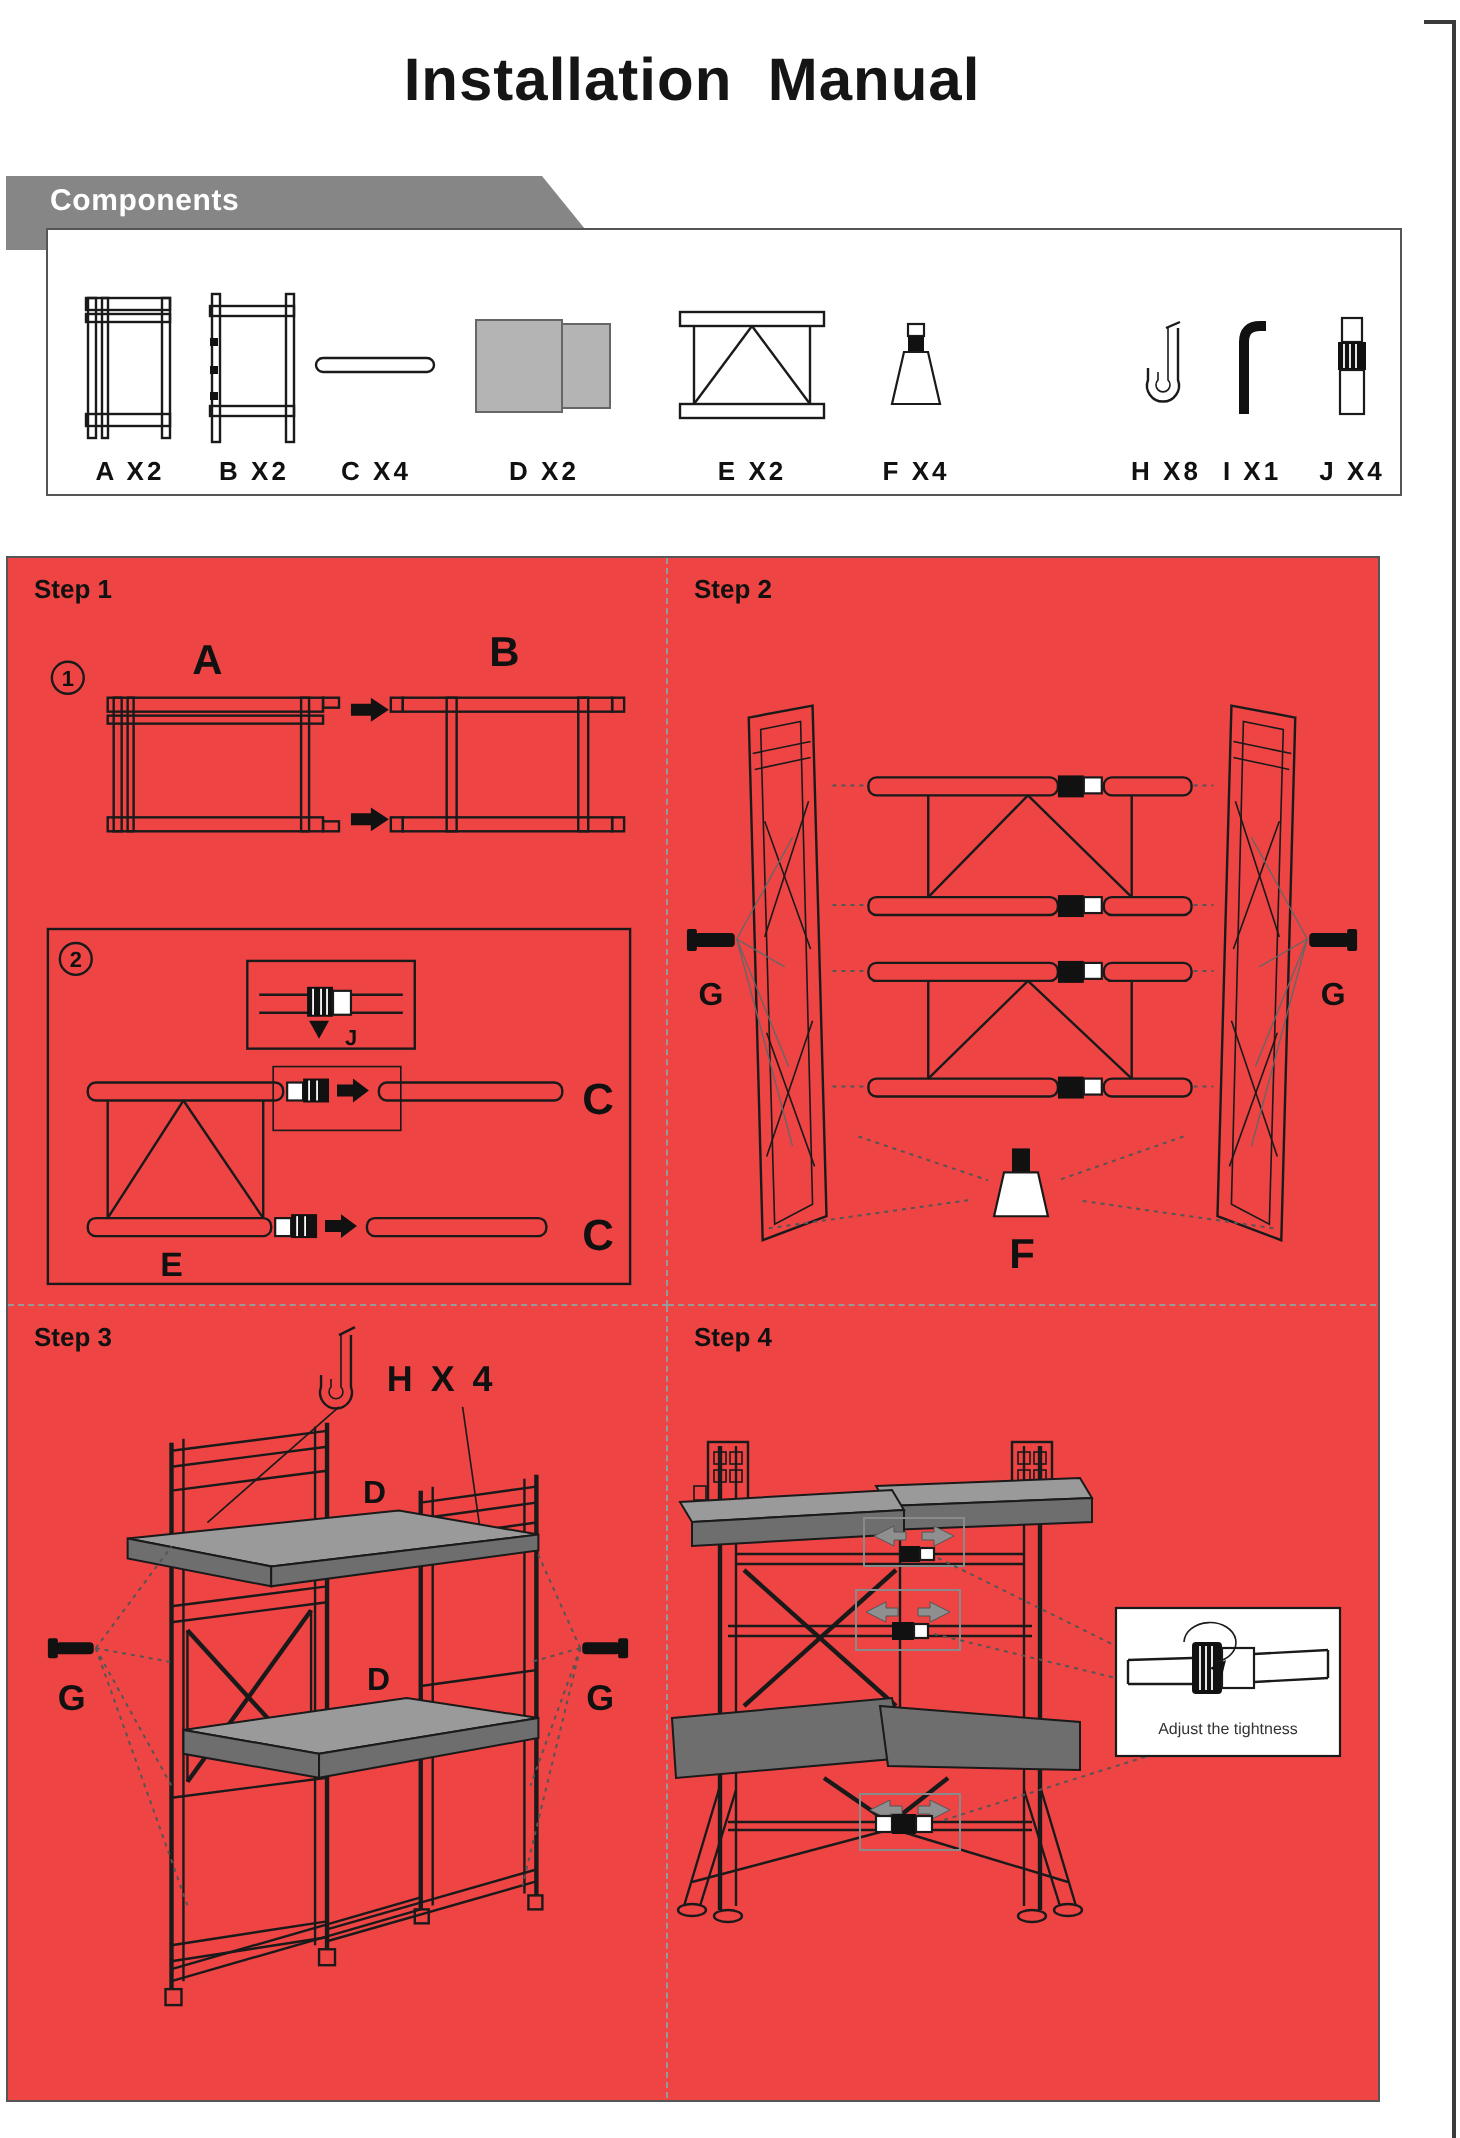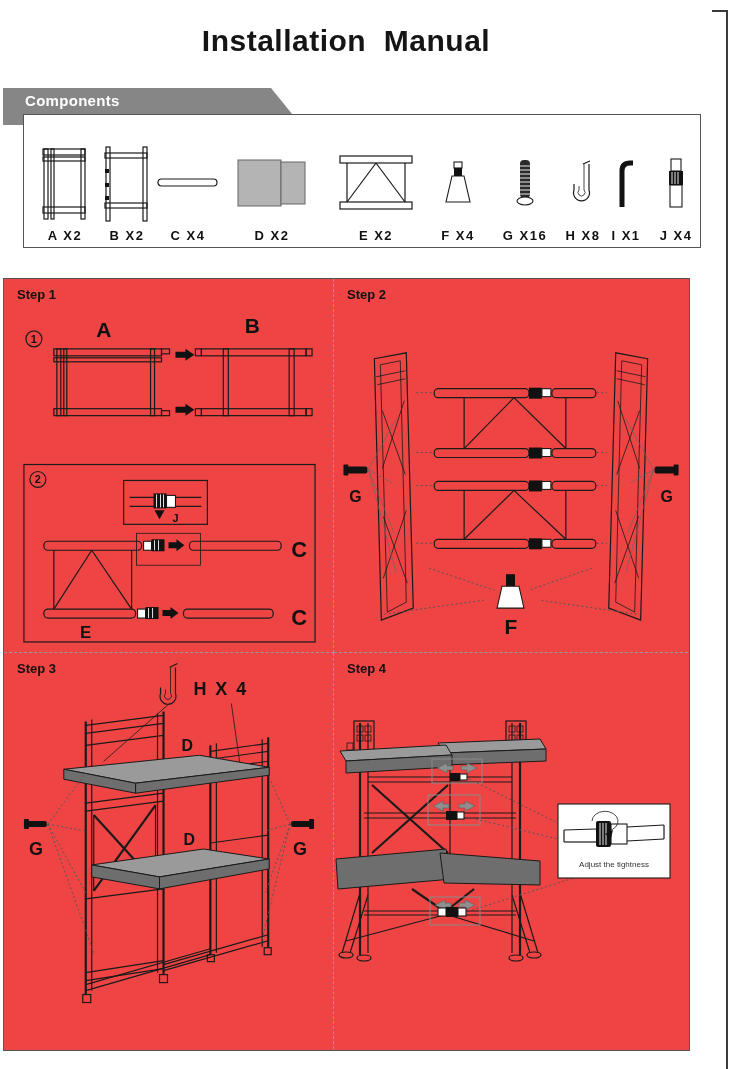--- a/index.html
+++ b/index.html
@@ -136,37 +136,20 @@
       <div class="comp-icon">
         <svg width="30" height="46" viewBox="0 0 30 46">
           <rect x="11" y="2" width="8" height="6" class="wfill"></rect>
           <rect x="11" y="8" width="8" height="8" class="fillb"></rect>
           <polygon points="9,16 21,16 27,42 3,42" class="wfill"></polygon>
         </svg>
       </div>
       <div class="comp-label">F X4</div>
     </div>
 
-    <div class="comp" style="left:472px;width:58px;">
-      <div class="comp-icon">
-        <svg width="20" height="50" viewBox="0 0 20 50">
-          <rect x="5" y="2" width="10" height="38" rx="4" fill="#2a2a2a"></rect>
-          <line x1="5" y1="8" x2="15" y2="8" class="rib"></line>
-          <line x1="5" y1="12" x2="15" y2="12" class="rib"></line>
-          <line x1="5" y1="16" x2="15" y2="16" class="rib"></line>
-          <line x1="5" y1="20" x2="15" y2="20" class="rib"></line>
-          <line x1="5" y1="24" x2="15" y2="24" class="rib"></line>
-          <line x1="5" y1="28" x2="15" y2="28" class="rib"></line>
-          <line x1="5" y1="32" x2="15" y2="32" class="rib"></line>
-          <line x1="5" y1="36" x2="15" y2="36" class="rib"></line>
-          <ellipse cx="10" cy="43" rx="8" ry="4" class="wfill"></ellipse>
-        </svg>
-      </div>
-      <div class="comp-label">G X16</div>
-    </div>
 
     <div class="comp" style="left:534px;width:50px;">
       <div class="comp-icon">
         <svg width="30" height="48" viewBox="0 0 30 48">
           <path d="M21,5 v26 a8,8 0 1 1 -15,0 v-6" class="ln" stroke-width="2.6"></path>
           <path d="M16,5 v26 a3.5,3.5 0 1 1 -5,0 v-4" class="ln1"></path>
           <line x1="15" y1="5" x2="22" y2="2" class="ln"></line>
         </svg>
       </div>
       <div class="comp-label">H X8</div>

